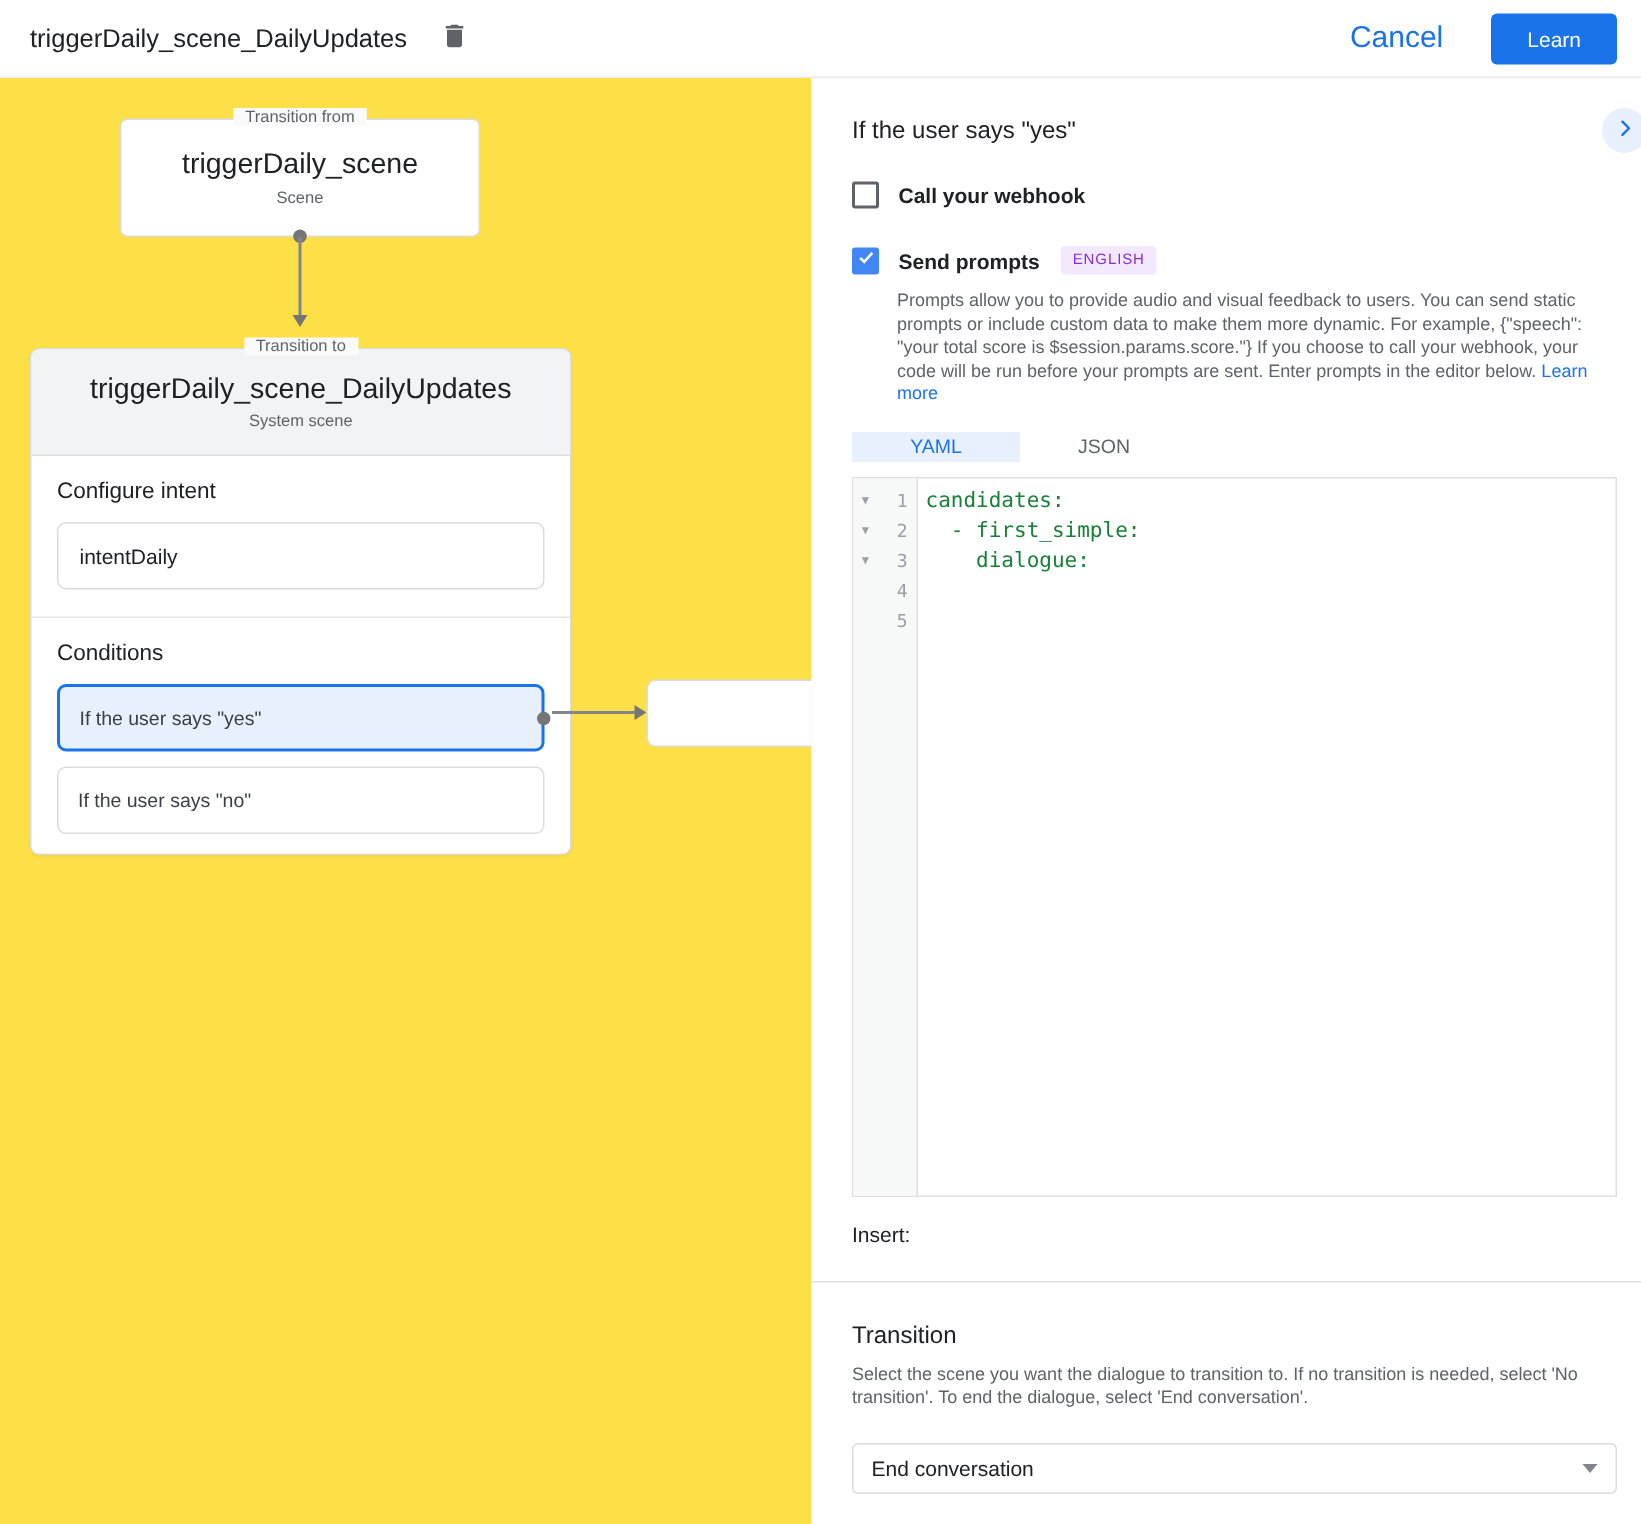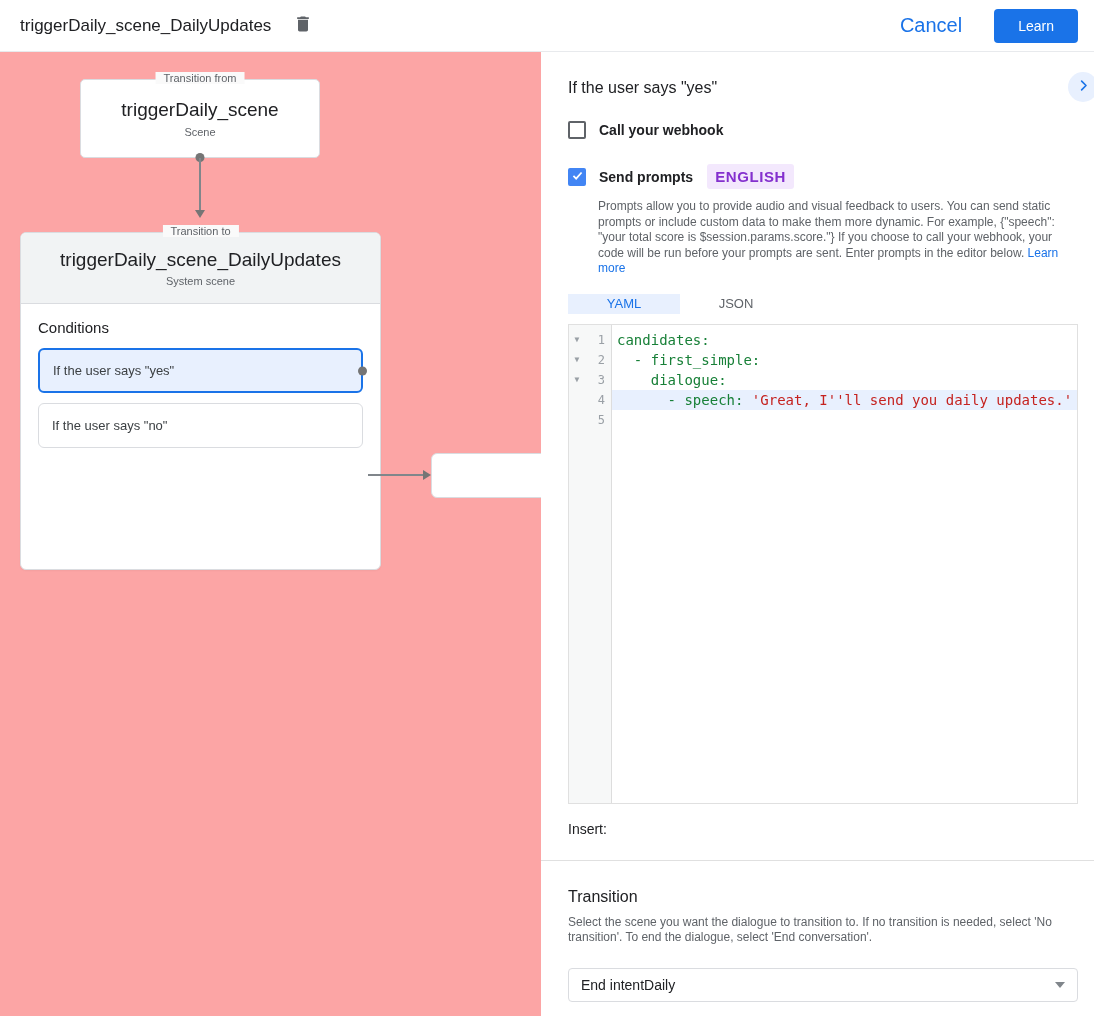--- a/index.html
+++ b/index.html
@@ -13,21 +13,21 @@
   .page-title { font-size:17px; font-weight:400; color:#202124; }
   .icon-btn { background:none; border:none; cursor:pointer; display:flex; align-items:center; padding:4px; }
   .topbar-right { display:flex; align-items:center; gap:32px; }
   .text-btn { background:none; border:none; color:#1a73e8; font-size:20px; font-weight:500;
     font-family:inherit; cursor:pointer; }
   .primary-btn { background:#1a73e8; border:none; color:#fff; font-size:14px; font-weight:500;
     font-family:inherit; border-radius:4px; padding:9px 24px; cursor:pointer; }
 
   
   .main { display:flex; height:964px; }
-  .canvas { position:relative; width:541px; flex:none; background:#fca5a5; overflow:hidden; }
+  .canvas { position:relative; width:541px; flex:none; background:#fde047; overflow:hidden; }
   .panel { position:relative; flex:1; background:#fff; padding:0 16px 0 27px; overflow:hidden; }
 
   
   .legend { position:absolute; top:-8px; left:50%; transform:translateX(-50%);
     font-size:11px; color:#5f6368; background:#fafafa; padding:0 8px; white-space:nowrap; }
   .from-box { position:absolute; left:80px; top:27px; width:240px; height:79px;
     background:#fff; border:1px solid #dadce0; border-radius:5px;
     display:flex; flex-direction:column; align-items:center; justify-content:center; gap:5px; }
   .node-title { font-size:19px; color:#202124; }
   .node-sub { font-size:11px; color:#5f6368; }
@@ -41,41 +41,41 @@
   .h-arrow { position:absolute; left:423px; top:418px; width:0; height:0;
     border-top:5px solid transparent; border-bottom:5px solid transparent; border-left:8px solid #757575; }
   .target-box { position:absolute; left:431px; top:401px; width:130px; height:45px;
     background:#fff; border:1px solid #dadce0; border-radius:6px; }
 
   .to-card { position:absolute; left:20px; top:180px; width:361px; height:338px;
     background:#fff; border:1px solid #dadce0; border-radius:6px; box-shadow:0 1px 2px rgba(0,0,0,.04); }
   .to-header { height:71px; background:#f1f3f4; border-bottom:1px solid #dadce0;
     border-radius:5px 5px 0 0; display:flex; flex-direction:column; align-items:center; justify-content:center; gap:4px; }
   .card-section { padding:15px 17px 18px 17px; }
-  .card-section + .card-section { border-top:1px solid #e4e6e8;margin-top:10px; }
+  .card-section + .card-section { border-top:1px solid #e4e6e8; }
   .section-label { font-size:15px; color:#202124; margin-bottom:12px; }
   .intent-box { height:45px; border:1px solid #dadce0; border-radius:6px; background:#fff;
     display:flex; align-items:center; padding:0 14px; font-size:14px; color:#202124; }
   .cond { position:relative; height:45px; border:1px solid #dadce0; border-radius:6px; background:#fff;
     display:flex; align-items:center; padding:0 13px; font-size:13px; color:#3c4043; cursor:pointer; }
   .cond + .cond { margin-top:10px; }
   .cond-selected { border:2px solid #1a73e8; background:#e8f0fe; }
 
   
   .panel-title { font-size:16px; font-weight:400; color:#202124; margin-top:27px; }
   .collapse-btn { position:absolute; top:20px; right:-4px; width:30px; height:30px; border-radius:50%;
     background:#e8f0fe; border:none; cursor:pointer; display:flex; align-items:center; justify-content:center; }
   .check-row { display:flex; align-items:center; cursor:pointer; }
   .check-row.r1 { margin-top:24px; }
   .check-row.r2 { margin-top:25px; }
   .checkbox { width:18px; height:18px; border:2px solid #5f6368; border-radius:2px; background:#fff;
     flex:none; display:flex; align-items:center; justify-content:center; }
   .checkbox.checked { background:#4285f4; border-color:#4285f4; }
   .check-label { margin-left:13px; font-size:14px; font-weight:700; color:#202124; }
-  .badge { margin-left:14px; background:#f3e8fd; color:#8430ce; font-size:15px; font-weight:700;
+  .badge { margin-left:14px; background:#f3e8fd; color:#8430ce; font-size:10px; font-weight:400;
     letter-spacing:.6px; padding:4px 8px; border-radius:3px; }
   .desc { margin-top:10px; font-size:12px; line-height:15.5px; color:#5f6368; max-width:510px;margin-left:30px; }
   .desc a { color:#1a73e8; text-decoration:none; cursor:pointer; }
   .tabs { margin-top:17px; display:flex; }
   .tab { width:112px; height:20px; display:flex; align-items:center; justify-content:center;
     font-size:13px; font-weight:500; color:#5f6368; cursor:pointer; }
   .tab.active { background:#e8f0fe; color:#1a73e8; }
 
   
   .editor { margin-top:10px; width:510px; height:480px; border:1px solid #e0e0e0; background:#fff;
@@ -139,20 +139,26 @@
     <div class="v-line"></div>
     <div class="v-arrow"></div>
 
     <div class="to-card">
       <span class="legend">Transition to</span>
       <div class="to-header">
         <div class="node-title">triggerDaily_scene_DailyUpdates</div>
         <div class="node-sub">System scene</div>
       </div>
       <div class="card-section">
+        <div class="section-label">Configure intent</div>
+        <div class="intent-box">
+          <span>intentDaily</span>
+        </div>
+      </div>
+      <div class="card-section">
         <div class="section-label">Conditions</div>
         <div class="cond cond-selected">
           <span>If the user says "yes"</span>
           <span class="port port-right"></span>
         </div>
         <div class="cond">
           <span>If the user says "no"</span>
         </div>
       </div>
     </div>
@@ -218,32 +224,31 @@
           </div>
           <div class="gutter-row">
             <span class="fold"></span>
             <span class="lnum">5</span>
           </div>
         </div>
       <div class="code-col" id="code-col">
           <div class="code-line"><span class="key">candidates:</span></div>
           <div class="code-line"><span class="key">  - first_simple:</span></div>
           <div class="code-line"><span class="key">    dialogue:</span></div>
-          <div class="code-line active"><span class="key">      - speech: </span><span class="str">'Great, I''ll send you daily updates.'</span></div>
           <div class="code-line"></div>
         </div>
     </div>
 
     <div class="insert-row">
       <span class="insert-label">Insert:</span>
     </div>
 
     <div class="divider"></div>
 
     <h2 class="transition-title">Transition</h2>
     <p class="desc2">Select the scene you want the dialogue to transition to. If no transition is needed, select 'No transition'. To end the dialogue, select 'End conversation'.</p>
 
     <div class="dropdown">
-      <span>End intentDaily</span>
+      <span>End conversation</span>
       <span class="caret"></span>
     </div>
   </div>
 </div>
 
 </body></html>

